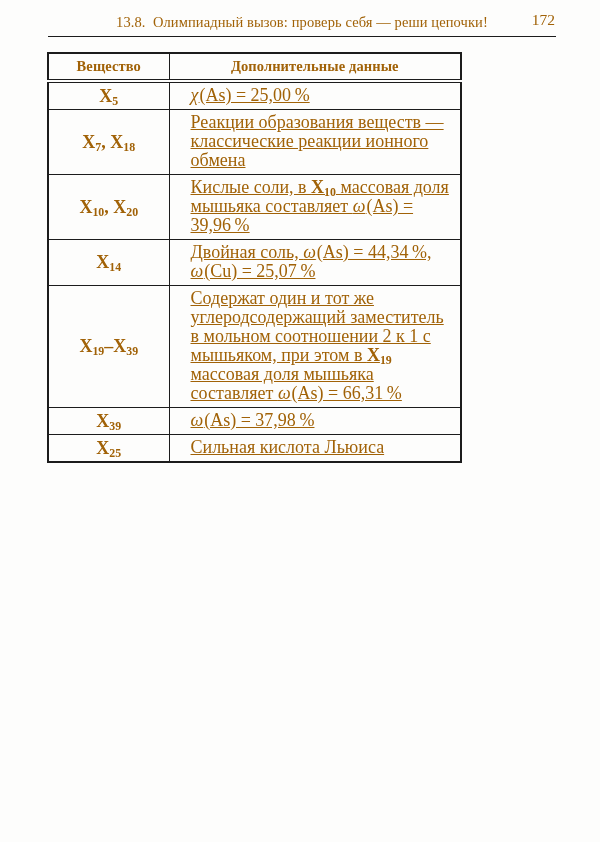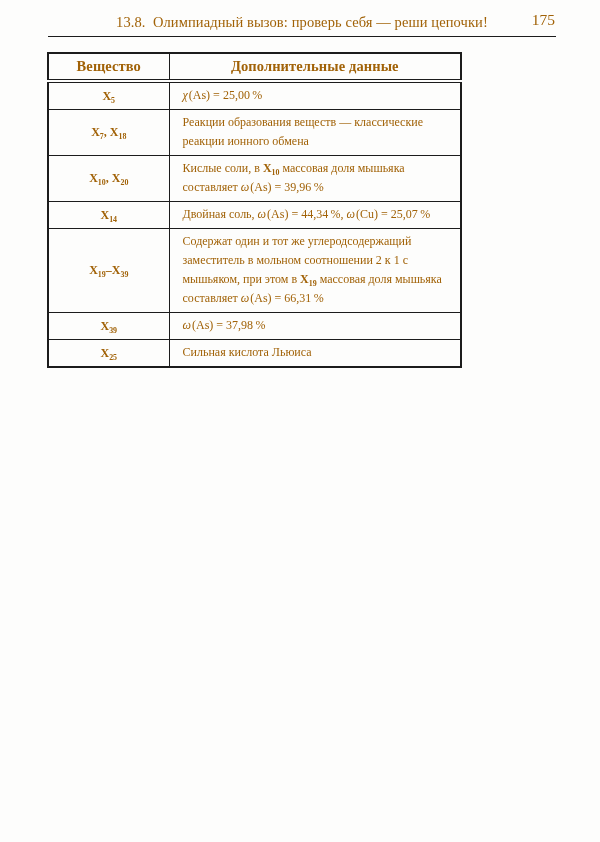--- a/index.html
+++ b/index.html
@@ -52,50 +52,51 @@
   table.subst { border-width: 2px; }
   table.subst thead th {
     border-bottom: 4px double #1c1c1c;
     font-size: 14.5px;
     font-weight: bold;
     padding: 4px 4px;
     text-align: center;
     letter-spacing: 0.1px;
   }
   table.subst td {
-    font-size: 12px;
+    font-size: 18px;
     line-height: 19px;
     vertical-align: middle;
   }
   td.cell-substance {
     text-align: center;
     font-weight: bold;
     padding: 3px 3px;
     white-space: nowrap;
   }
   td.cell-details {
     text-align: left;
-    padding: 3px 9px 4px 13px;
+    padding: 3px 9px 4px 21px;
+    text-decoration: underline;
   }
   .xsub { font-weight: bold; white-space: nowrap; }
   .xsub sub {
     font-size: 66%;
     line-height: 0;
     vertical-align: -3px;
     letter-spacing: 0;
   }
   .greek { font-style: italic; padding-right: 1px; }
 </style>
 </head>
 <body>
 
 <div class="page">
   <div class="running-head">
     <div class="head-title">13.8. Олимпиадный вызов: проверь себя — реши цепочки!</div>
-    <div class="page-num">175</div>
+    <div class="page-num">172</div>
   </div>
 
   <div class="table-wrap">
     <table class="subst">
       <colgroup>
         <col style="width: 121px;">
         <col>
       </colgroup>
       <thead>
         <tr>

